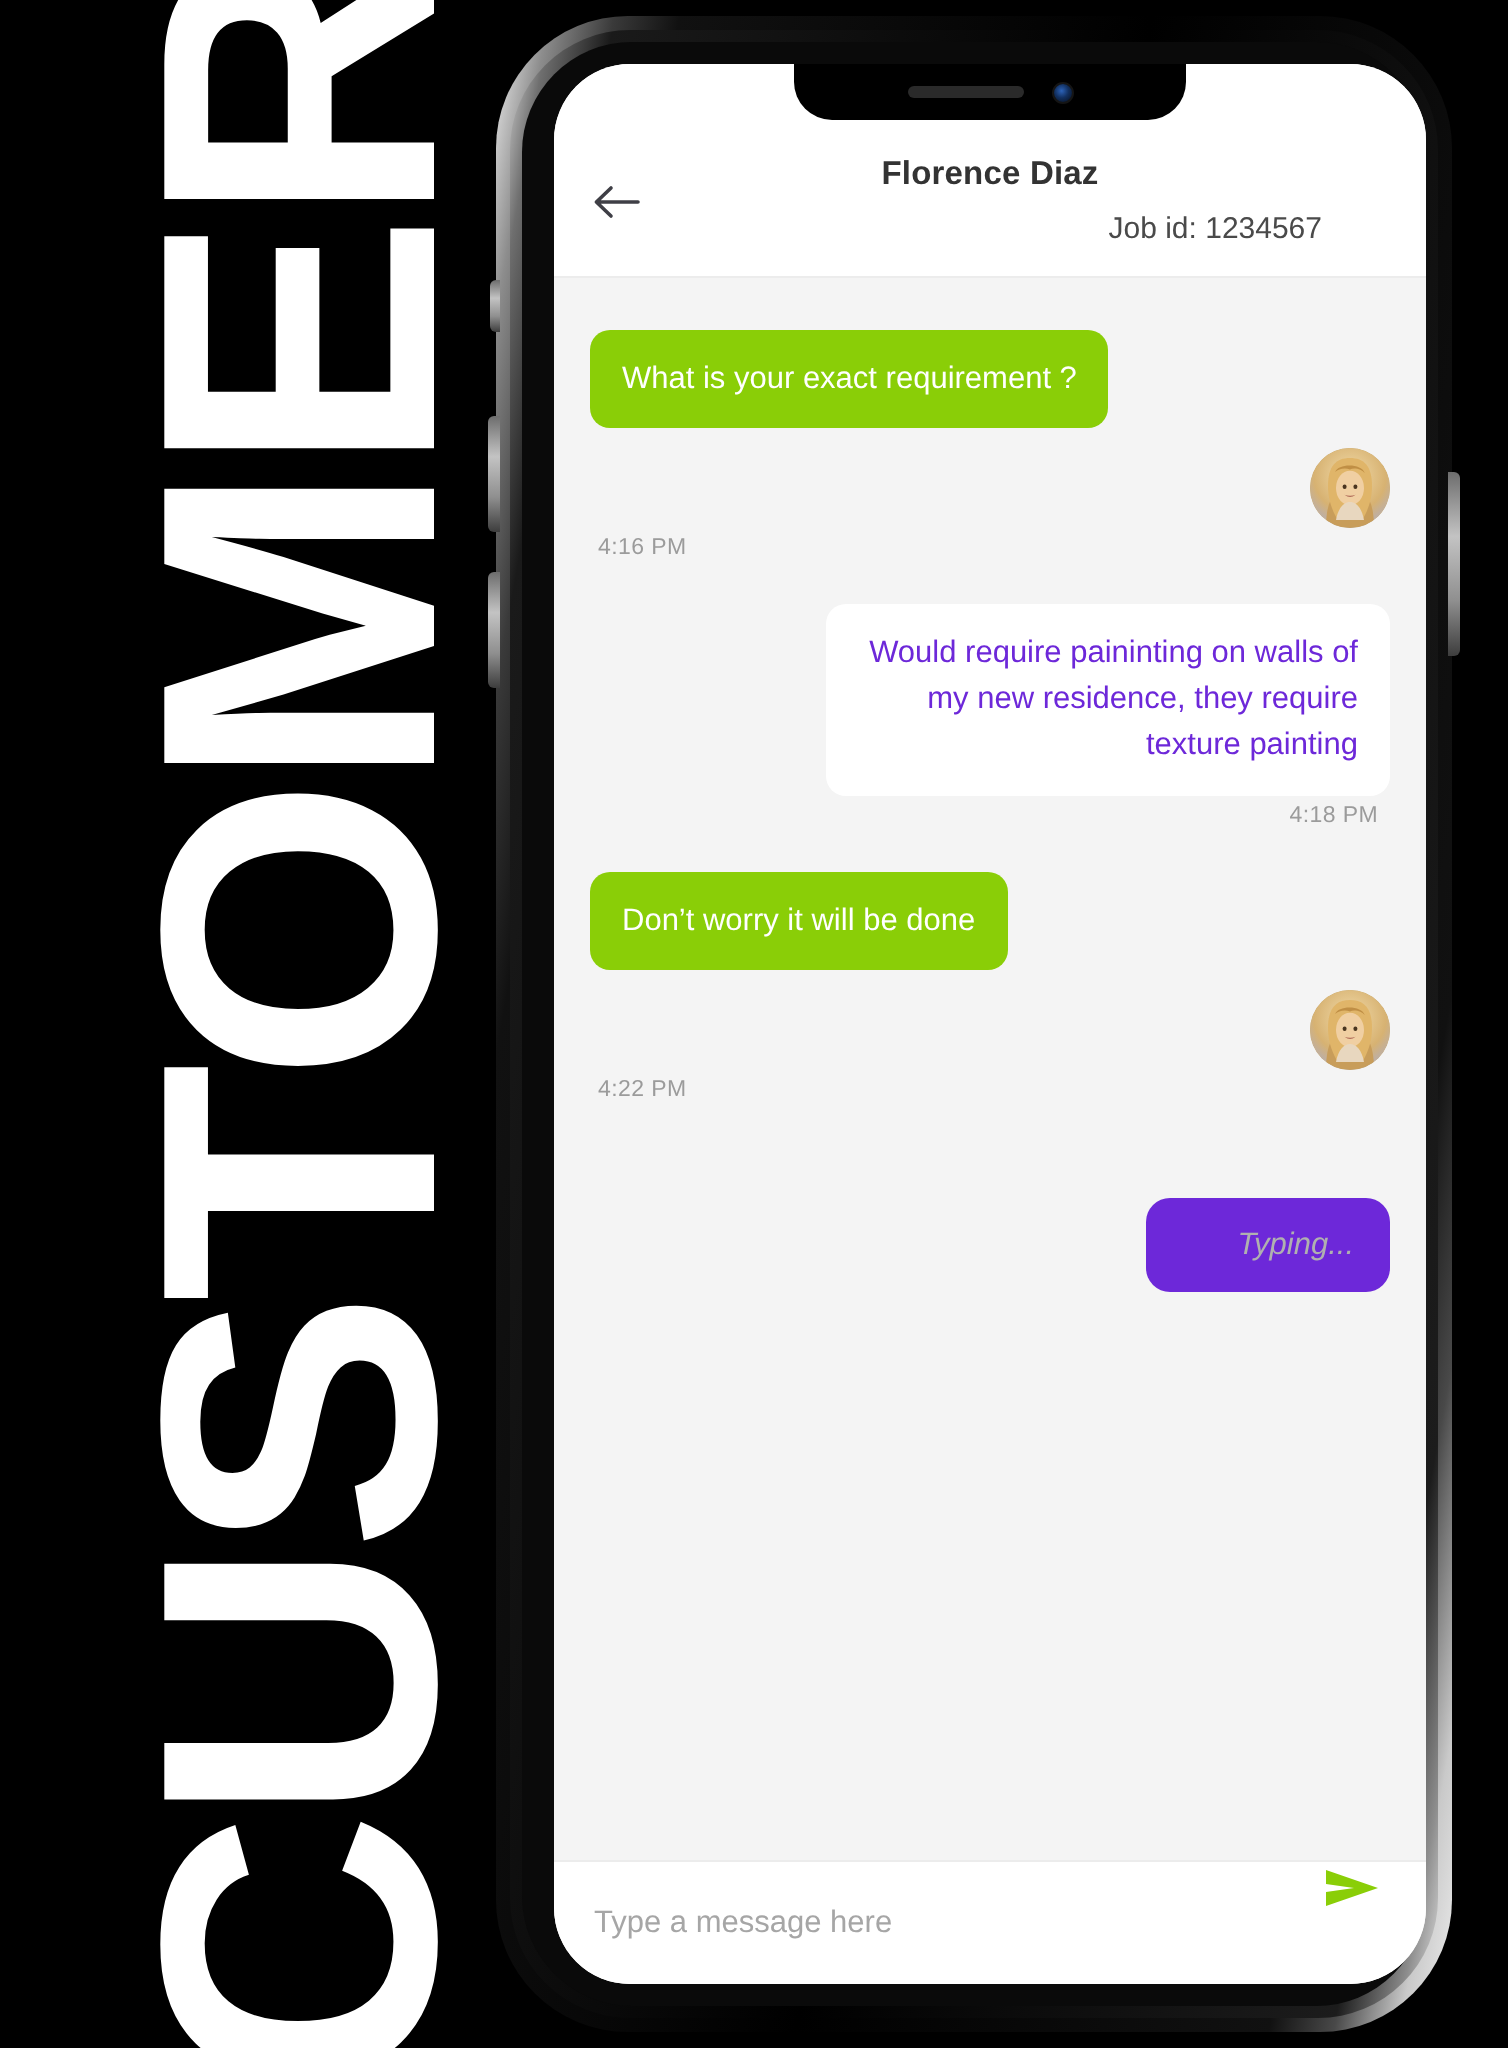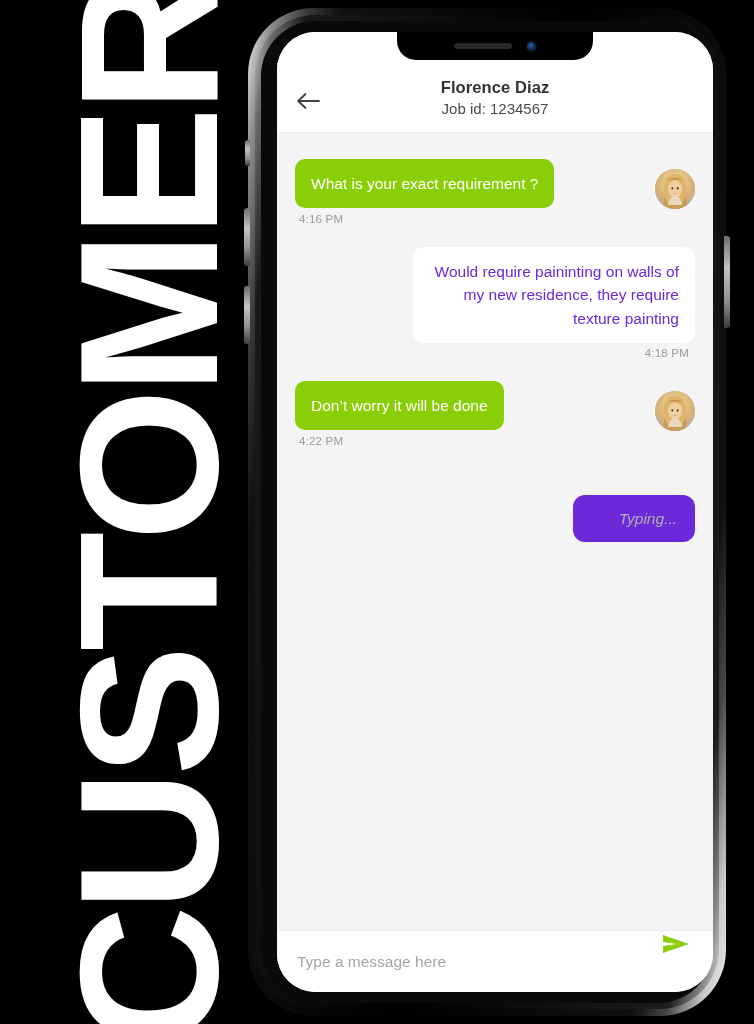--- a/index.html
+++ b/index.html
@@ -165,39 +165,40 @@
     font-weight: bold;
     color: #333333;
     line-height: 1.35;
     letter-spacing: .1px;
   }
   .header-sub {
     font-size: 15px;
     font-weight: normal;
     color: #4a4a4a;
     line-height: 1.35;
-    margin-top: 1px;
+    margin-top: 7px;
+    text-align: right;
   }
 
   
   .chat-body {
     flex: 1 1 auto;
     background: #f4f4f4;
     padding: 26px 18px 10px 18px;
     box-sizing: border-box;
     overflow: hidden;
     display: flex;
     flex-direction: column;
   }
   .msg-row {
     display: flex;
     align-items: flex-start;
     margin-bottom: 4px;
   }
-  .msg-row.left  { justify-content: flex-start; }
+  .msg-row.left  { justify-content: flex-start; flex-direction: column; }
   .msg-row.right { justify-content: flex-end; }
 
   .bubble {
     max-width: 248px;
     padding: 13px 16px;
     border-radius: 10px;
     font-size: 15.5px;
     line-height: 1.5;
     word-wrap: break-word;
   }

